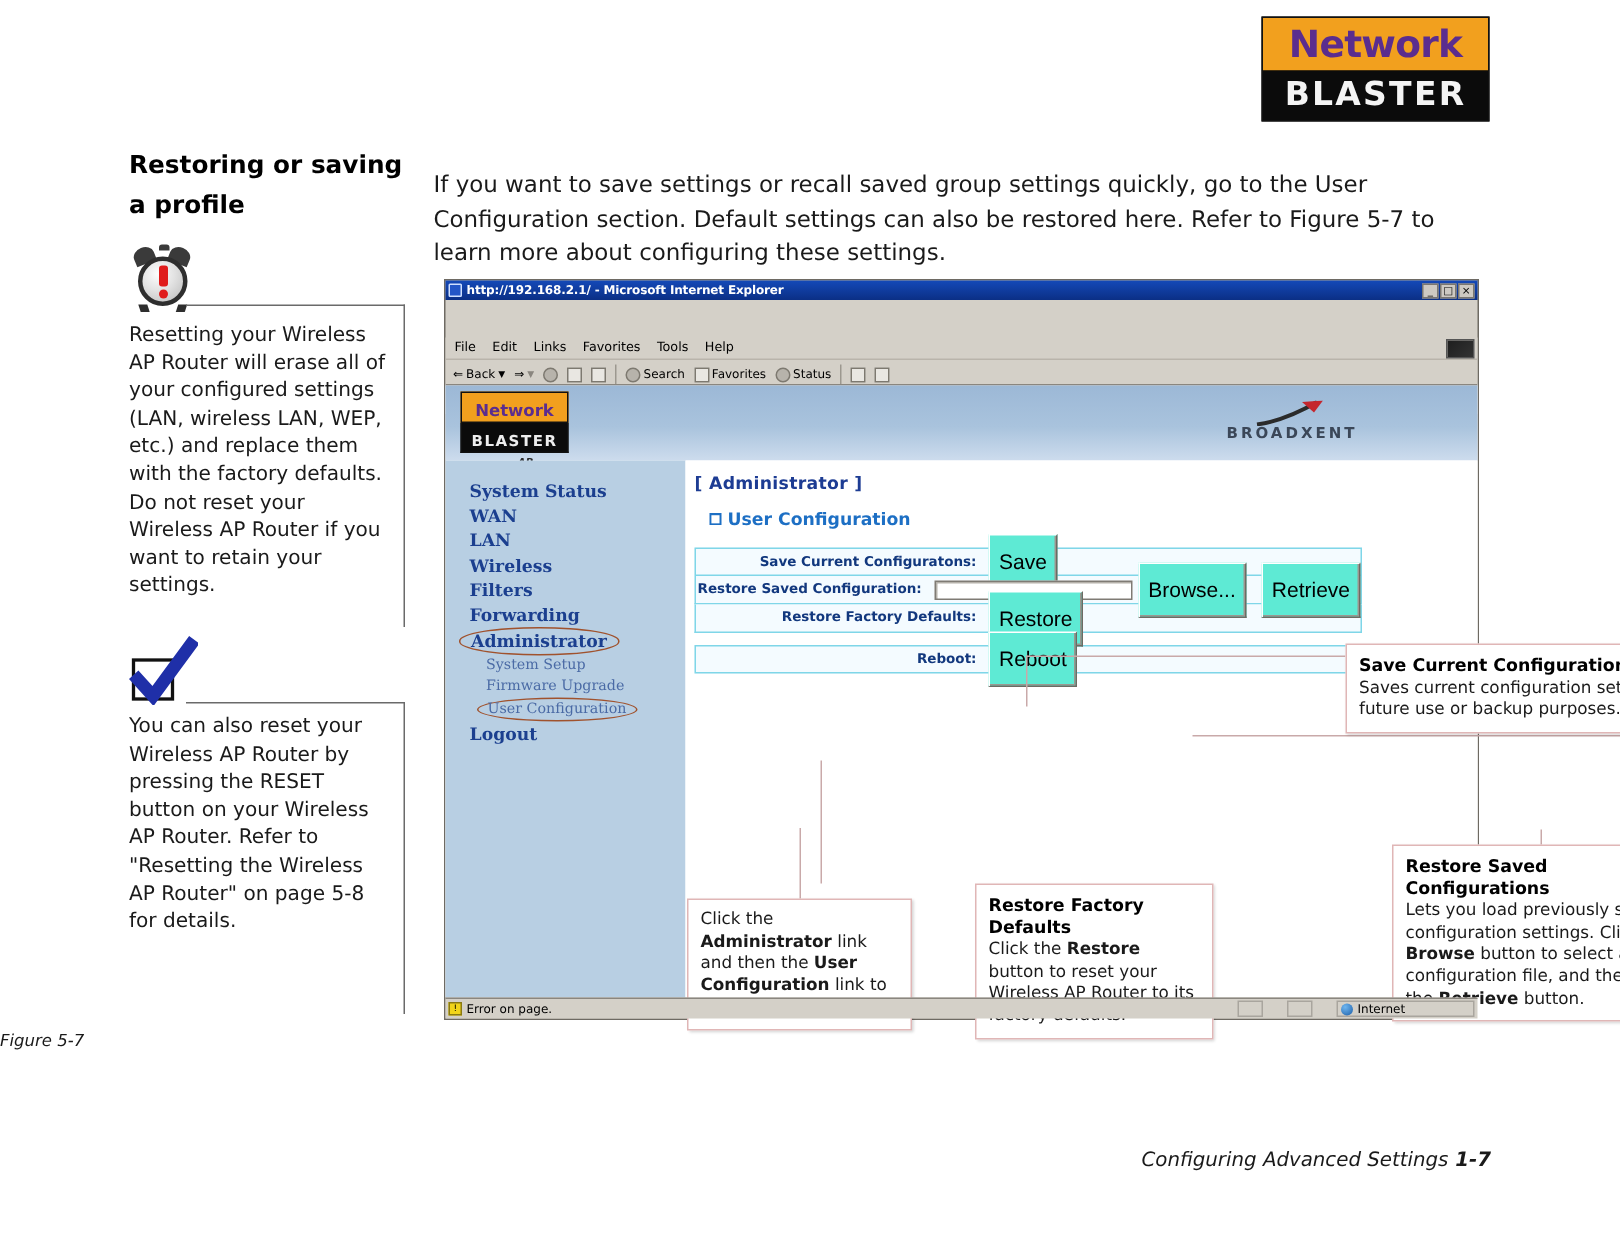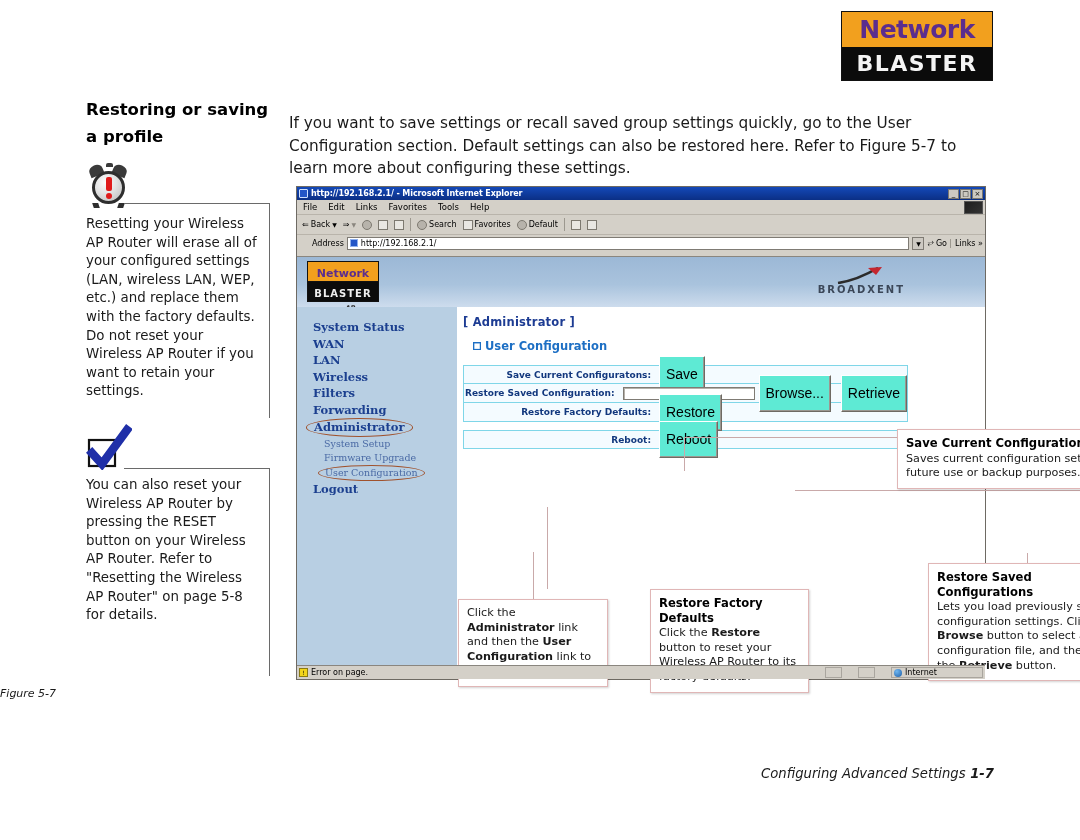--- a/index.html
+++ b/index.html
@@ -100,21 +100,21 @@
     color:#fff; font-size:8px; font-weight:bold; font-family:"DejaVu Sans", sans-serif;
     white-space:nowrap; line-height:1; letter-spacing:-0.1px;
   }
   #title-bar .win-btns{ margin-left:auto; display:flex; gap:1px; }
   #title-bar .win-btns i{
     width:11px;height:10px;background:#cdc9c2;border:1px solid #7b7770;
     font-style:normal;font-size:7px;color:#000;text-align:center;line-height:9px;
   }
   .menu-bar{
     height:15px; background:#d4d0c8; display:flex; align-items:center;
-    padding-left:6px; gap:11px; border-bottom:1px solid #b9b4ab;
+    padding-left:6px; gap:11px; border-bottom:1px solid #b9b4ab;margin-top:25px;
   }
   .menu-bar span{ font-size:8.5px; color:#000; line-height:1; }
   .menu-bar .ie-logo{
     margin-left:auto; margin-right:2px; width:19px; height:13px;
     background:linear-gradient(135deg,#1e1e1e,#333); border:1px solid #555;
   }
   .tool-bar{
     height:20px; background:#d4d0c8; display:flex; align-items:center; gap:6px;
     padding-left:5px; border-bottom:1px solid #b9b4ab;
   }
@@ -343,21 +343,21 @@
     <div class="tb">
       <span class="circ"></span>
       <span>Search</span>
     </div>
     <div class="tb">
       <span class="sq"></span>
       <span>Favorites</span>
     </div>
     <div class="tb">
       <span class="circ"></span>
-      <span>Default</span>
+      <span>Status</span>
     </div>
     <div class="sep"></div>
     <div class="sq"></div>
     <div class="sq"></div>
   </div>
 
   <div class="addr-bar">
     <div class="lbl">Address</div>
     <div class="field">
       <div class="icn"></div>

